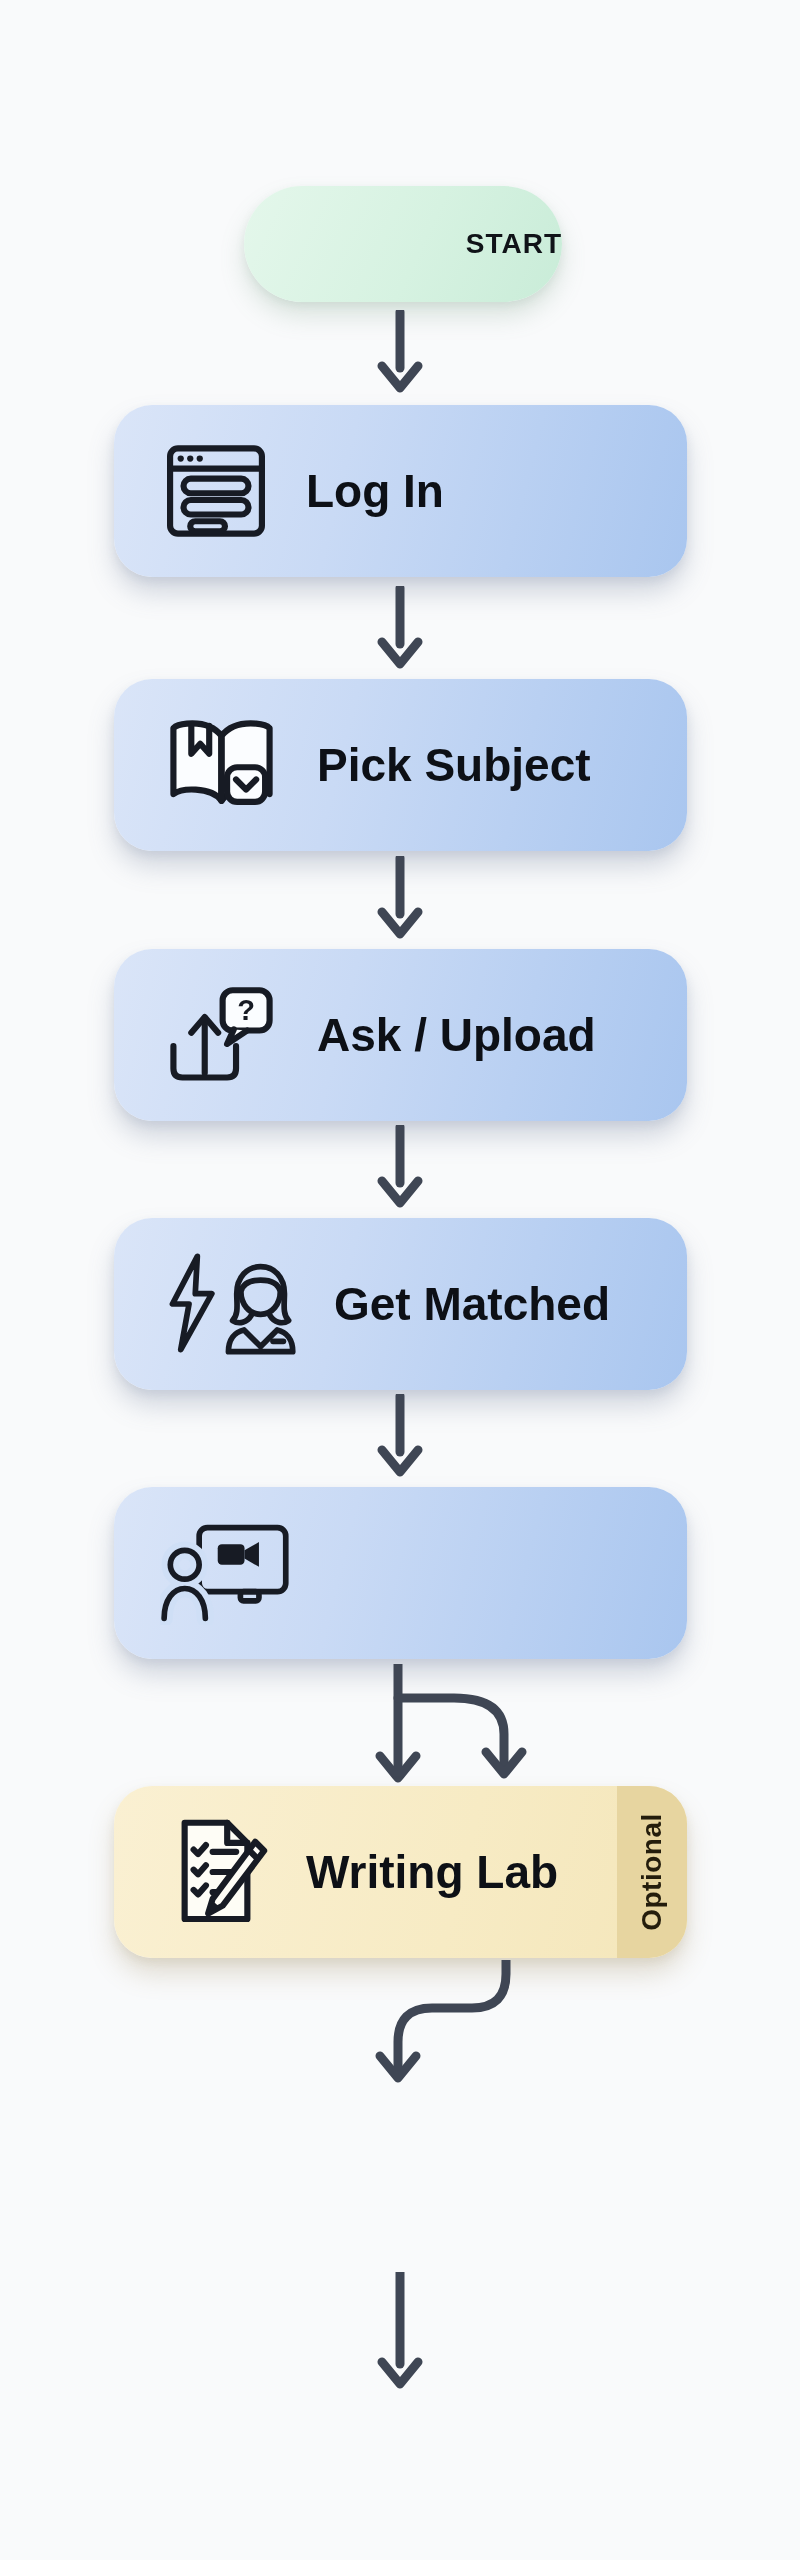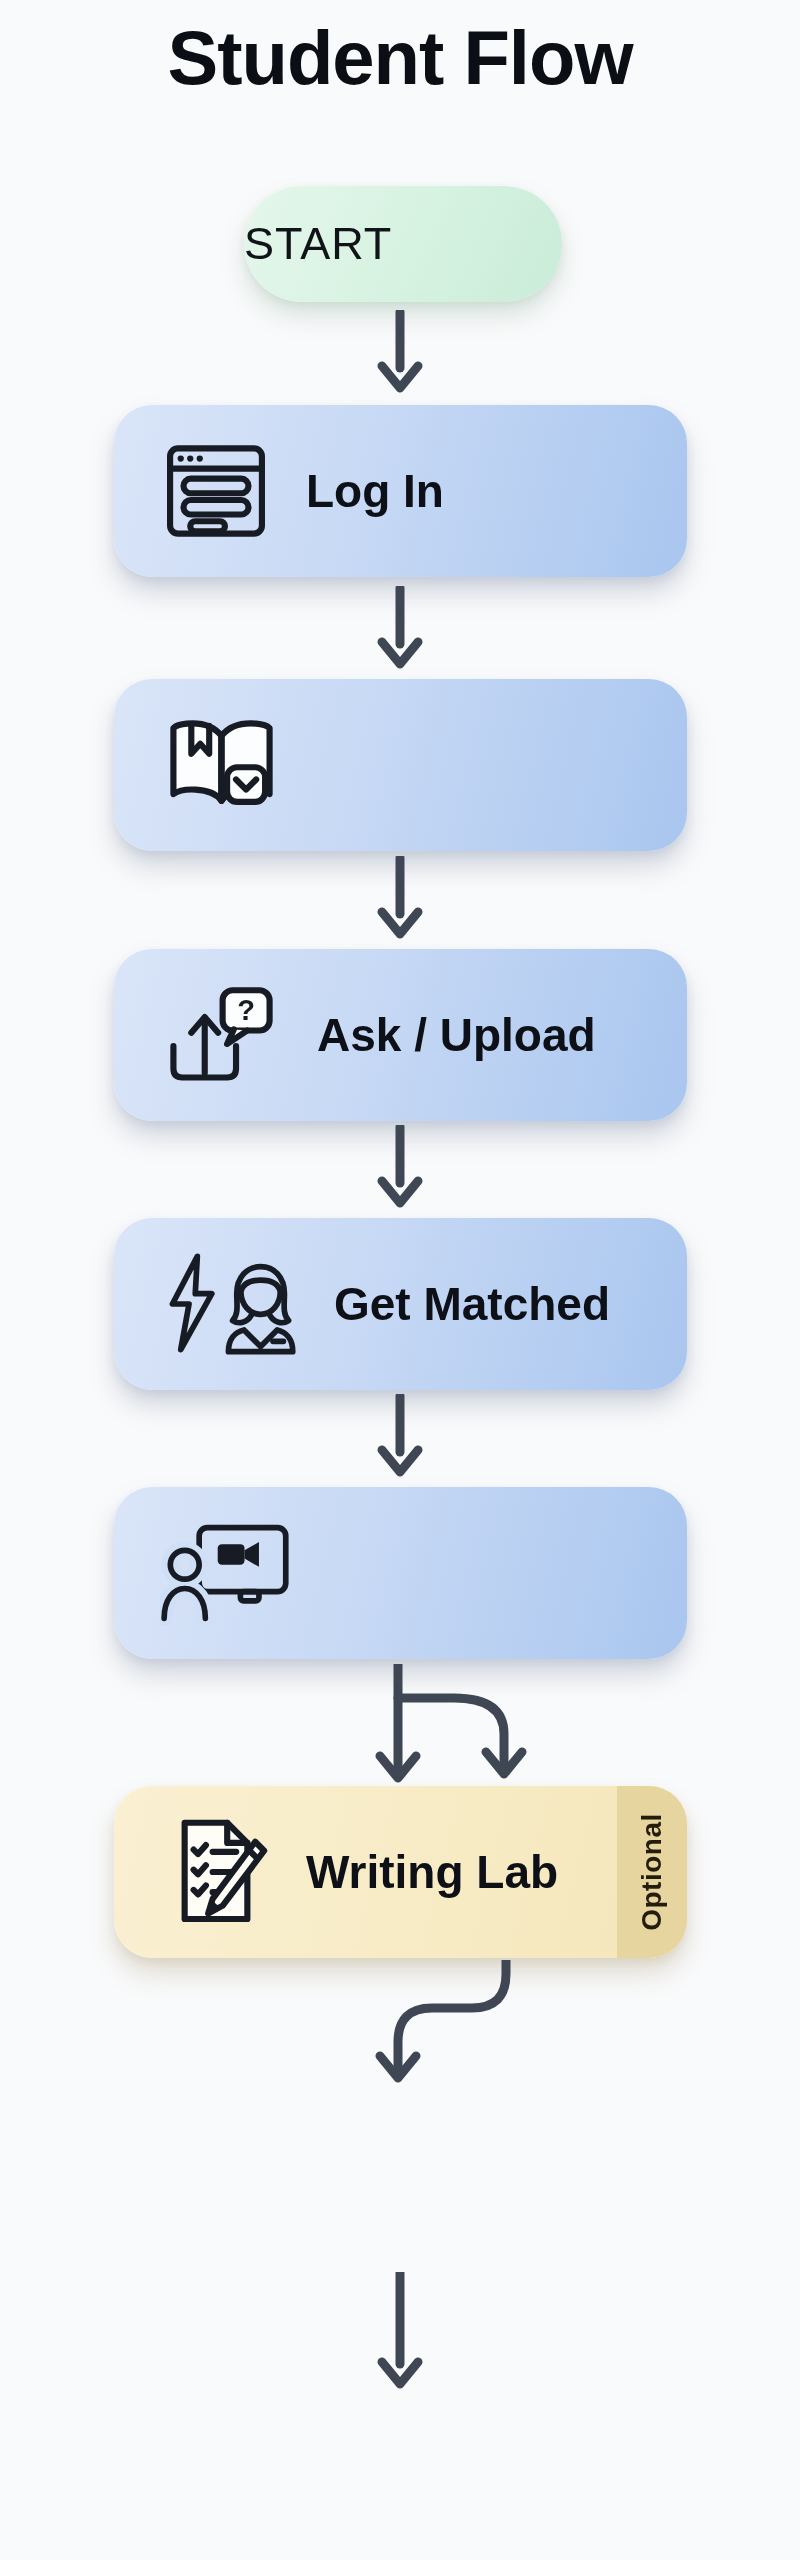--- a/index.html
+++ b/index.html
@@ -6,22 +6,22 @@
   .canvas{
     position:relative;width:800px;height:2560px;margin:0 auto;
     background:#f9fafb;overflow:hidden;
     font-family:"Liberation Sans",sans-serif;color:#101318;
   }
   .title{
     position:absolute;top:14px;left:0;width:800px;text-align:center;
     font-size:76px;font-weight:700;letter-spacing:-1px;color:#0b0e14;margin:0;
   }
   .terminal{
-    position:absolute;left:244px;width:318px;display:flex;align-items:center;justify-content:flex-start;
-    font-size:45px;font-weight:400;letter-spacing:1px;
+    position:absolute;left:244px;width:318px;display:flex;align-items:center;justify-content:flex-end;
+    font-size:28px;font-weight:700;letter-spacing:1px;
   }
   .terminal.start{
     top:186px;height:116px;border-radius:58px;
     background:linear-gradient(115deg,#e4f7eb 0%,#d6f2e1 55%,#c9ecd8 100%);
     box-shadow:0 14px 24px rgba(110,150,125,.22),0 4px 8px rgba(110,150,125,.12);
   }
   .terminal.done{
     top:2396px;height:120px;border-radius:60px;
     background:linear-gradient(115deg,#e3eefb 0%,#d8e8f8 55%,#cde1f6 100%);
     box-shadow:0 14px 24px rgba(110,130,160,.22),0 4px 8px rgba(110,130,160,.12);
@@ -56,21 +56,20 @@
   .icon .pg{fill:#fbfdff;stroke:#171b24;stroke-width:5.5;stroke-linecap:round;stroke-linejoin:round;}
   .icon .pgy{fill:#fefdf6;stroke:#171b24;stroke-width:5.5;stroke-linecap:round;stroke-linejoin:round;}
   .icon .halo{stroke:#cfdff6;stroke-width:17;fill:none;stroke-linecap:round;stroke-linejoin:round;}
   .icon text{font-family:"Liberation Sans",sans-serif;font-weight:700;}
 </style>
 </head>
 <body>
 
 <div class="canvas">
 
-  <h1 class="title">Student Flow</h1>
 
   <div class="terminal start">
     <span>START</span>
   </div>
 
   <svg class="arrow" style="left:370px;top:310px" width="60" height="84" viewBox="0 0 60 84">
     <path d="M30 2 L30 58"></path>
       <path d="M12 56 L30 78 L48 56"></path>
   </svg>
 
@@ -95,20 +94,21 @@
 
   <div class="step n-pick">
     <svg class="icon" width="123" height="112" viewBox="0 0 110 100">
       <path class="pg" d="M55 24 C48 15 36 12 24 13 C18 13.5 14 15 12 17 L12 76 C16 73 24 71.5 32 72 C42 72.5 50 75 55 82 Z"></path>
       <path class="pg" d="M55 24 C62 15 74 12 86 13 C92 13.5 96 15 98 17 L98 76 C94 73 86 71.5 78 72 C68 72.5 60 75 55 82 Z"></path>
       <path class="ln" d="M55 24 L55 82"></path>
       <path class="ln" d="M28 14 L28 40 L36 31 L44 40 L44 15"></path>
       <rect class="pg" x="60" y="52" width="34" height="31" rx="9"></rect>
       <path class="ln" d="M68 63 L77 72 L86 63"></path>
     </svg>
+    <span class="label">Pick Subject</span>
   </div>
 
   <svg class="arrow" style="left:370px;top:856px" width="60" height="84" viewBox="0 0 60 84">
     <path d="M30 2 L30 58"></path>
       <path d="M12 56 L30 78 L48 56"></path>
   </svg>
 
   <div class="step n-ask">
     <svg class="icon" width="123" height="112" viewBox="0 0 110 100">
       <path class="ln" d="M12 60 L12 80 Q12 88 20 88 L60 88 Q68 88 68 80 L68 60"></path>

